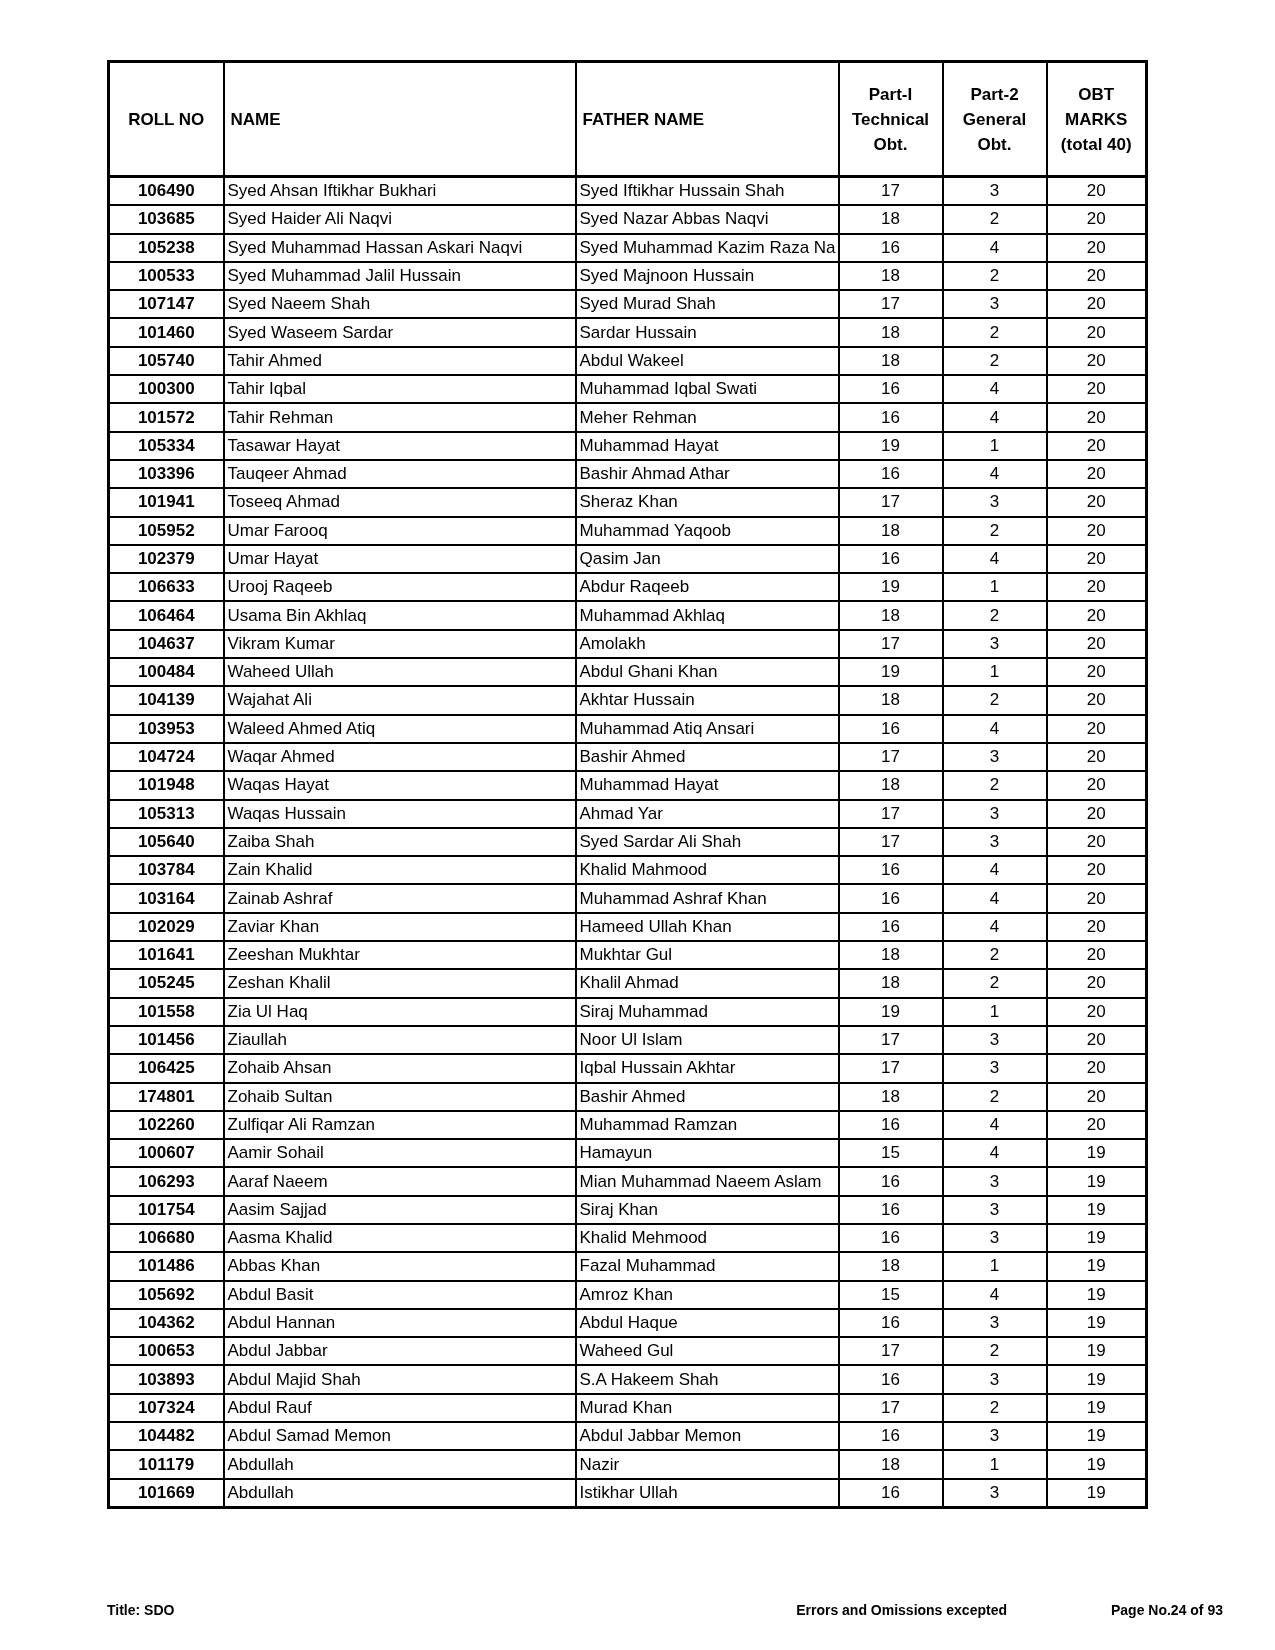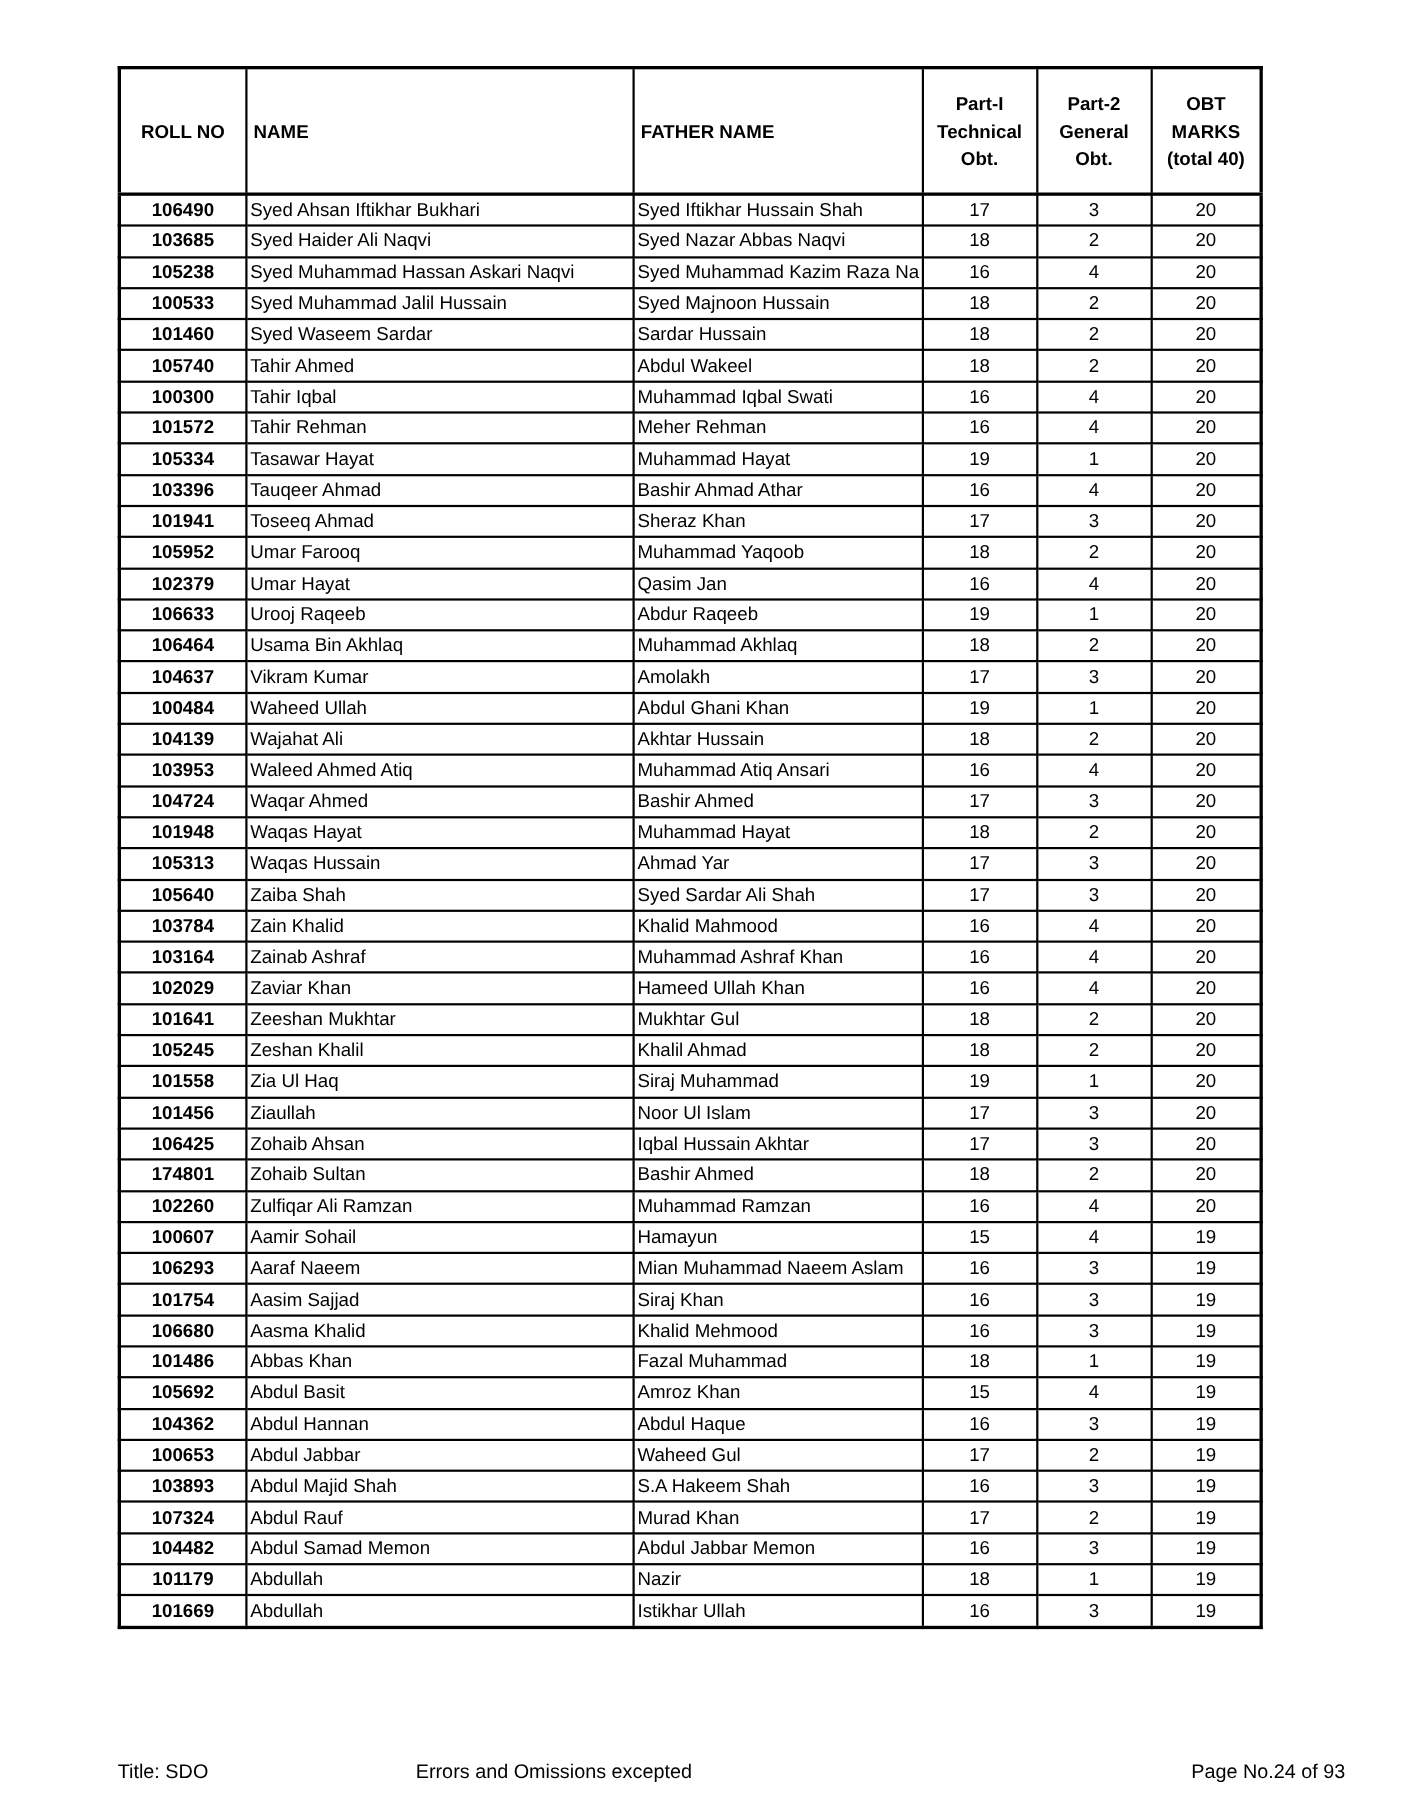--- a/index.html
+++ b/index.html
@@ -16,23 +16,23 @@
     height:112px; font-weight:bold; font-size:17px; line-height:25px; vertical-align:middle;margin-left:31px;
   }
   #results-table th.left { text-align:left; padding-left:6px; }
   #results-table th.center { text-align:center; }
   #results-table thead tr { border-bottom:3px solid #000; }
   #results-table td { height:26.3px; font-size:17px; line-height:24px; }
   #results-table td.roll { text-align:center; font-weight:bold;border-radius:12px; }
   #results-table td.txt { text-align:left; padding-left:3px; text-overflow:clip; }
   #results-table td.num { text-align:center; }
   #results-table tbody tr { border-bottom:2.5px solid #000; }
-  .footer { position:absolute; top:1598px; font-size:18px; line-height:24px; }
+  .footer { position:absolute; top:1598px; font-size:14px; line-height:24px;font-weight:bold; }
   .footer.left { left:107px; }
-  .footer.center { left:0; width:1007px; text-align:center; }
+  .footer.center { left:0; width:1007px; text-align:right; }
   .footer.right { right:52px; }
 </style>
 </head>
 <body>
 
 <table id="results-table">
   <colgroup>
     <col style="width:115px">
       <col style="width:352px">
       <col style="width:263px">
@@ -89,20 +89,28 @@
       </tr>
       <tr>
         <td class="roll">100533</td>
         <td class="txt">Syed Muhammad Jalil Hussain</td>
         <td class="txt">Syed Majnoon Hussain</td>
         <td class="num">18</td>
         <td class="num">2</td>
         <td class="num">20</td>
       </tr>
       <tr>
+        <td class="roll">107147</td>
+        <td class="txt">Syed Naeem Shah</td>
+        <td class="txt">Syed Murad Shah</td>
+        <td class="num">17</td>
+        <td class="num">3</td>
+        <td class="num">20</td>
+      </tr>
+      <tr>
         <td class="roll">101460</td>
         <td class="txt">Syed Waseem Sardar</td>
         <td class="txt">Sardar Hussain</td>
         <td class="num">18</td>
         <td class="num">2</td>
         <td class="num">20</td>
       </tr>
       <tr>
         <td class="roll">105740</td>
         <td class="txt">Tahir Ahmed</td>

